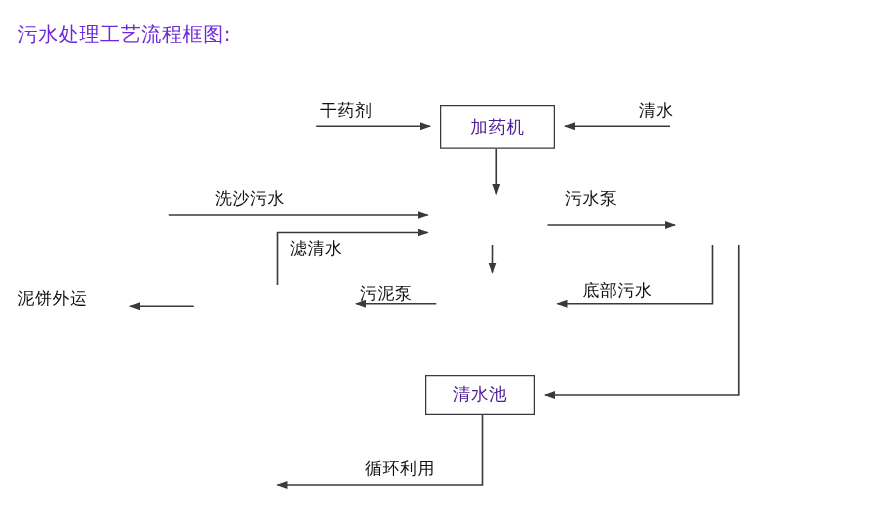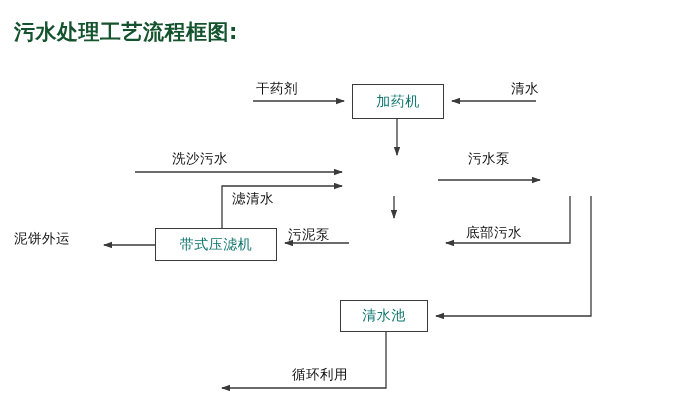--- a/index.html
+++ b/index.html
@@ -14,43 +14,43 @@
     position: relative;
     width: 700px;
     height: 420px;
     background: #ffffff;
     overflow: hidden;
   }
   #diagram-title {
     position: absolute;
     left: 14px;
     top: 18px;
-    font-size: 21px;
-    font-weight: bold;
-    color: #14532d;
+    font-size: 16px;
+    font-weight: normal;
+    color: #6d28d9;
     letter-spacing: 0.5px;
     white-space: nowrap;
   }
   #flow-svg {
     position: absolute;
     left: 0;
     top: 0;
     width: 700px;
     height: 420px;
   }
   .node-box {
     position: absolute;
     box-sizing: border-box;
     border: 1px solid #3a3a3a;
     background: #ffffff;
     display: flex;
     align-items: center;
     justify-content: center;
     font-size: 14px;
-    color: #0f766e;
+    color: #4c1d95;
     white-space: nowrap;
     letter-spacing: 0.5px;
   }
   .edge-label {
     position: absolute;
     font-size: 13.5px;
     color: #111111;
     white-space: nowrap;
     letter-spacing: 0.5px;
   }
@@ -102,38 +102,35 @@
       <path d="M386,332 L386,388 L222,388" marker-end="url(#ah)"></path>
     </g>
   </svg>
 
   <div class="node-box" style="left:352px; top:84px; width:92px; height:35px;">
     <span>加药机</span>
   </div>
 
 
 
-  <div class="node-box" style="left:155px; top:228px; width:122px; height:33px;">
-    <span>带式压滤机</span>
-  </div>
 
 
   <div class="node-box" style="left:340px; top:300px; width:88px; height:32px;font-family:Liberation Serif, serif;">
     <span>清水池</span>
   </div>
 
   <div class="edge-label" style="left:256px; top:80px;">干药剂</div>
 
   <div class="edge-label" style="left:475px; top:80px;margin-left:36px;">清水</div>
 
   <div class="edge-label" style="left:172px; top:150px;">洗沙污水</div>
 
   <div class="edge-label" style="left:232px; top:190px;">滤清水</div>
 
-  <div class="edge-label" style="left:468px; top:150px;">污水泵</div>
+  <div class="edge-label" style="left:452px; top:150px;">污水泵</div>
 
   <div class="edge-label" style="left:288px; top:226px;">污泥泵</div>
 
   <div class="edge-label" style="left:466px; top:224px;">底部污水</div>
 
   <div class="ext-label" style="left:14px; top:230px;">泥饼外运</div>
 
   <div class="edge-label" style="left:260px; top:366px;margin-left:32px;">循环利用</div>
 
 </div>

